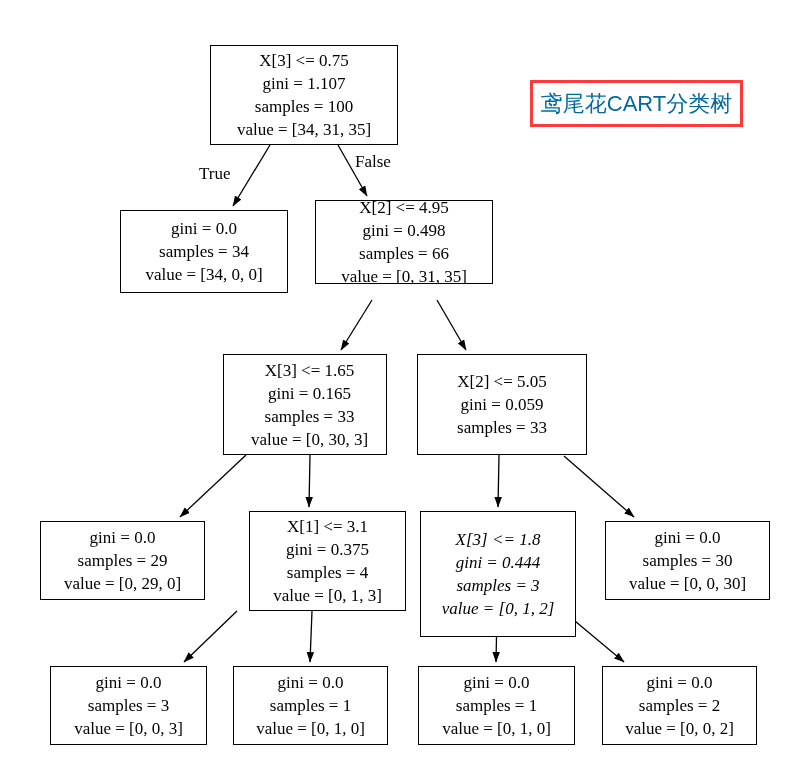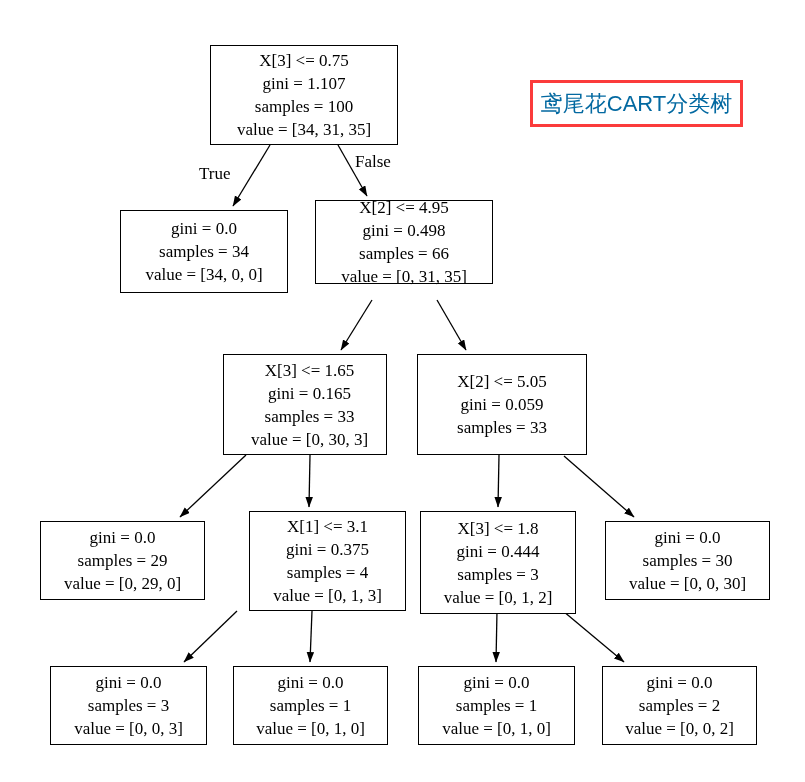--- a/index.html
+++ b/index.html
@@ -53,21 +53,21 @@
     white-space: nowrap;
   }
   
   #n-root   { left: 210px; top:  45px; width: 188px; height: 100px; }
   #n-l2a    { left: 120px; top: 210px; width: 168px; height:  83px; }
   #n-l2b    { left: 315px; top: 200px; width: 178px; height: 84px; }
   #n-l3a    { left: 223px; top: 354px; width: 164px; height: 101px; padding-left: 9px; }
   #n-l3b    { left: 417px; top: 354px; width: 170px; height: 101px; }
   #n-l4a    { left:  40px; top: 521px; width: 165px; height:  79px; }
   #n-l4b    { left: 233px; top: 511px; width: 157px; height: 100px; margin-left: 16px; }
-  #n-l4c    { left: 420px; top: 511px; width: 156px; height: 103px; }
+  #n-l4c    { left: 420px; top: 511px; width: 156px; height: 126px; font-style: italic; }
   #n-l4d    { left: 605px; top: 521px; width: 165px; height:  79px; }
   #n-l5a    { left:  50px; top: 666px; width: 157px; height:  79px; }
   #n-l5b    { left: 233px; top: 666px; width: 155px; height:  79px; }
   #n-l5c    { left: 418px; top: 666px; width: 157px; height:  79px; }
   #n-l5d    { left: 602px; top: 666px; width: 155px; height:  79px; }
   #lbl-true  { left: 199px; top: 164px; }
   #lbl-false { left: 355px; top: 152px; }
 </style>
 </head>
 <body>

